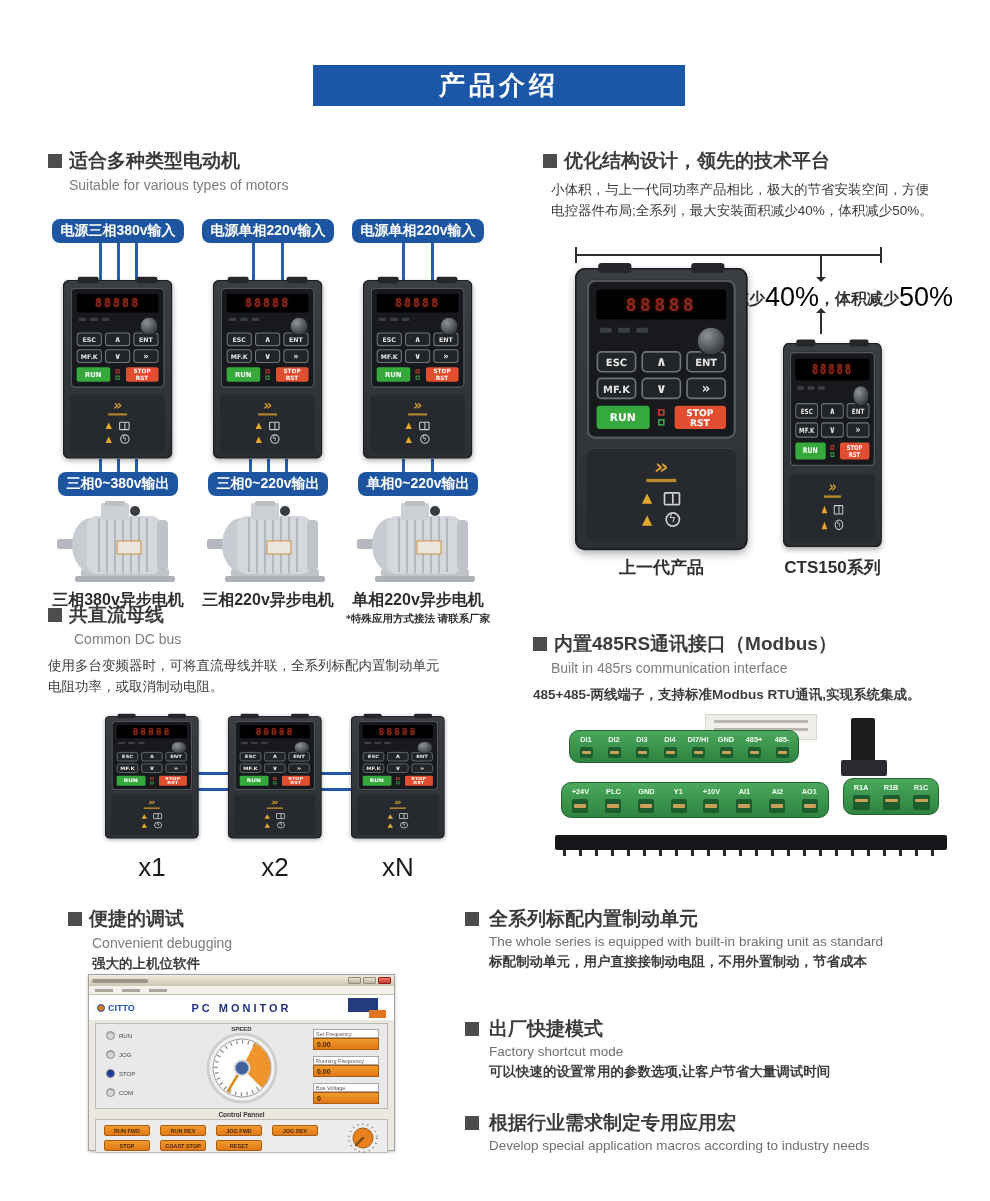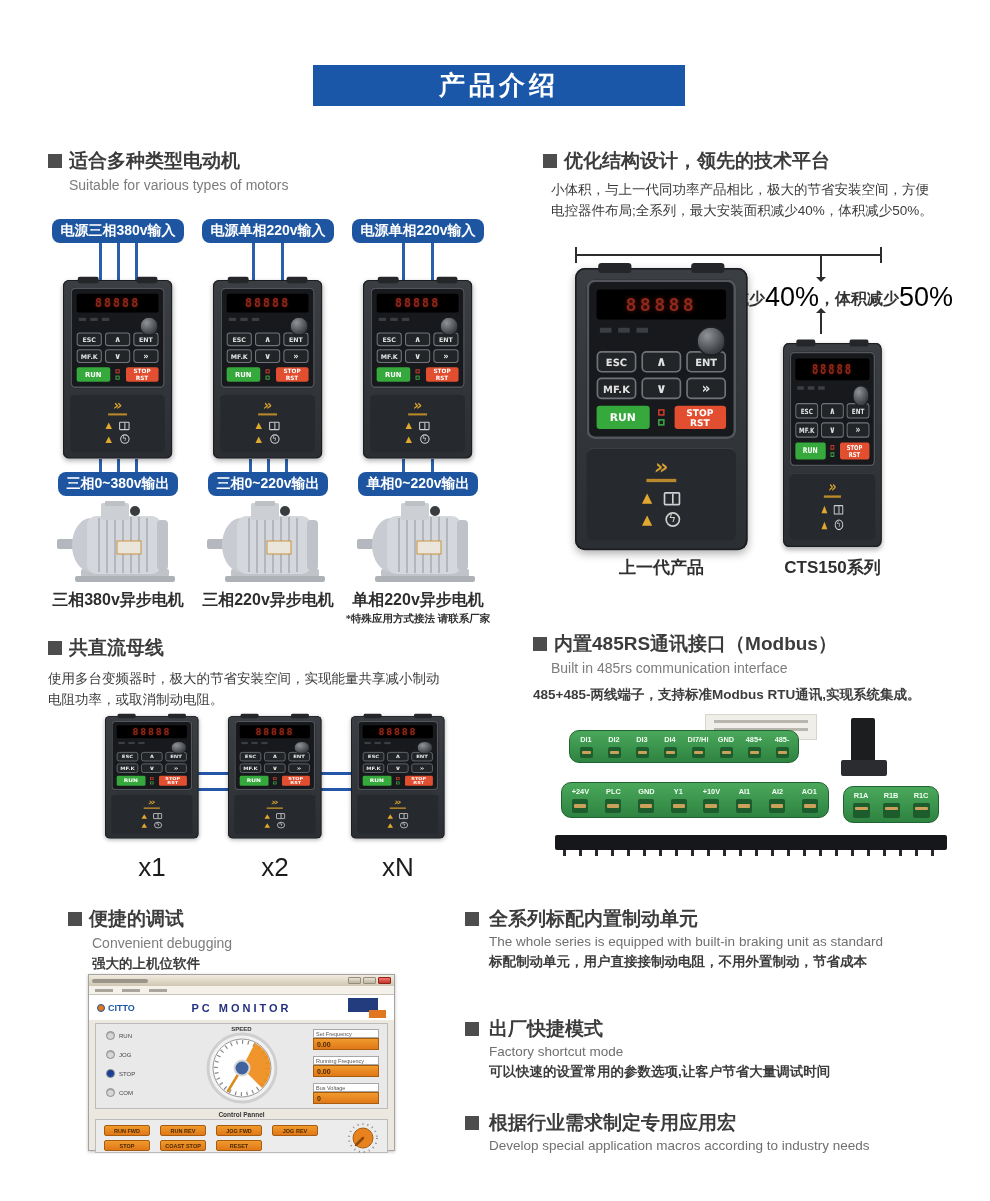--- a/index.html
+++ b/index.html
@@ -95,21 +95,21 @@
   .arr.up   { left:277px; top:66px; height:22px; } .arr.up::after   { top:-9px; border-bottom-color:#2d2d2d; }
   .cmp-text { position:absolute; left:158px; top:36px; white-space:nowrap; color:#333;
     font-size:16px; font-weight:bold; }
   .cmp-text b { font-size:27px; color:#000000; font-weight:normal; vertical-align:-2px; }
   .cmp-big { position:absolute; left:32px; top:22px; }
   .cmp-sml { position:absolute; left:240px; top:97px; }
   .cmp-cap { position:absolute; top:310px; text-align:center; font-size:17px; font-weight:bold; color:#2f2f2f; }
   .cmp-cap.c1 { left:32px; width:173px; } .cmp-cap.c2 { left:240px; width:99px; }
 
   
-  #sec-dcbus { position:absolute; left:48px; top:637px; width:460px; }
+  #sec-dcbus { position:absolute; left:48px; top:604px; width:460px; }
   #sec-dcbus .sec-sub { margin-left:26px; }
   #sec-dcbus .sec-body { margin-top:8px; }
   #dc-units { position:absolute; left:50px; top:716px; width:440px; height:170px; }
   .dc-lines i { position:absolute; left:100px; right:60px; height:3px; background:#2456a8; display:block; }
   .dc-lines i:nth-child(1){ top:56px; } .dc-lines i:nth-child(2){ top:72px; }
   .dc-row { position:absolute; left:55px; right:45px; top:0; display:flex; justify-content:space-between; }
   .dc-unit { display:flex; flex-direction:column; align-items:center; position:relative; z-index:1; }
   .dc-label { font-size:26px; color:#1c1c1c; margin-top:14px; }
 
   
@@ -122,21 +122,21 @@
   .tb-sticker i { display:block; height:3px; background:#b9b6ae; margin:5px 8px 0; }
   .tb-black { position:absolute; left:296px; top:6px; width:24px; height:54px; background:#1b1d1f; border-radius:2px; }
   .tb-black2 { position:absolute; left:286px; top:48px; width:46px; height:16px; background:#2a2c2f; border-radius:2px; }
   .tb-pcb { position:absolute; left:0; right:28px; bottom:12px; height:15px; background:#15171a; border-radius:2px; }
   .tb-pcb::after { content:''; position:absolute; left:8px; right:8px; bottom:-6px; height:6px;
     background:repeating-linear-gradient(90deg,#26282b 0 3px,transparent 3px 16px); }
   .tb-block { position:absolute; background:linear-gradient(#4aa85b,#2e8340); border:1px solid #1f6330;
     border-radius:10px; display:flex; padding:3px 2px 4px; }
   .tb-top    { left:14px; top:18px; width:230px; }
   .tb-bottom { left:6px;  top:70px; width:268px; }
-  .tb-relay  { left:288px; top:74px; width:96px; }
+  .tb-relay  { left:288px; top:66px; width:96px; }
   .term { flex:1; text-align:center; min-width:0; }
   .term-label { display:block; color:#f2fff2; font-size:8px; font-weight:bold; white-space:nowrap;
     transform:scale(.92); line-height:11px; }
   .term-screw { display:block; margin:2px auto 0; width:13px; height:11px; background:#1d5c2c;
     border-radius:2px; position:relative; }
   .term-screw::after { content:''; position:absolute; left:2px; right:2px; top:4px; height:3px;
     background:#caa05a; border-radius:1px; }
   .tb-bottom .term-screw { width:16px; height:14px; } .tb-bottom .term-screw::after { top:5px; height:4px; }
   .tb-relay .term-screw { width:17px; height:15px; background:#1d5c2c; }
 
@@ -536,22 +536,23 @@
 </div>
     <div class="cmp-cap c1">上一代产品</div>
     <div class="cmp-cap c2">CTS150系列</div>
   </div>
 
   <div id="sec-dcbus">
     <div class="sec-h">
       <span class="bullet"></span>
       <span>共直流母线</span>
     </div>
+    <div class="sec-sub">Common DC bus</div>
     <div class="sec-body">
-      <div>使用多台变频器时，极大的节省安装空间，实现能量共享减小制动</div>
+      <div>使用多台变频器时，可将直流母线并联，全系列标配内置制动单元</div>
       <div>电阻功率，或取消制动电阻。</div>
     </div>
   </div>
 
   <div id="dc-units">
     <div class="dc-lines">
         <i></i>
         <i></i>
       </div>
     <div class="dc-row">

